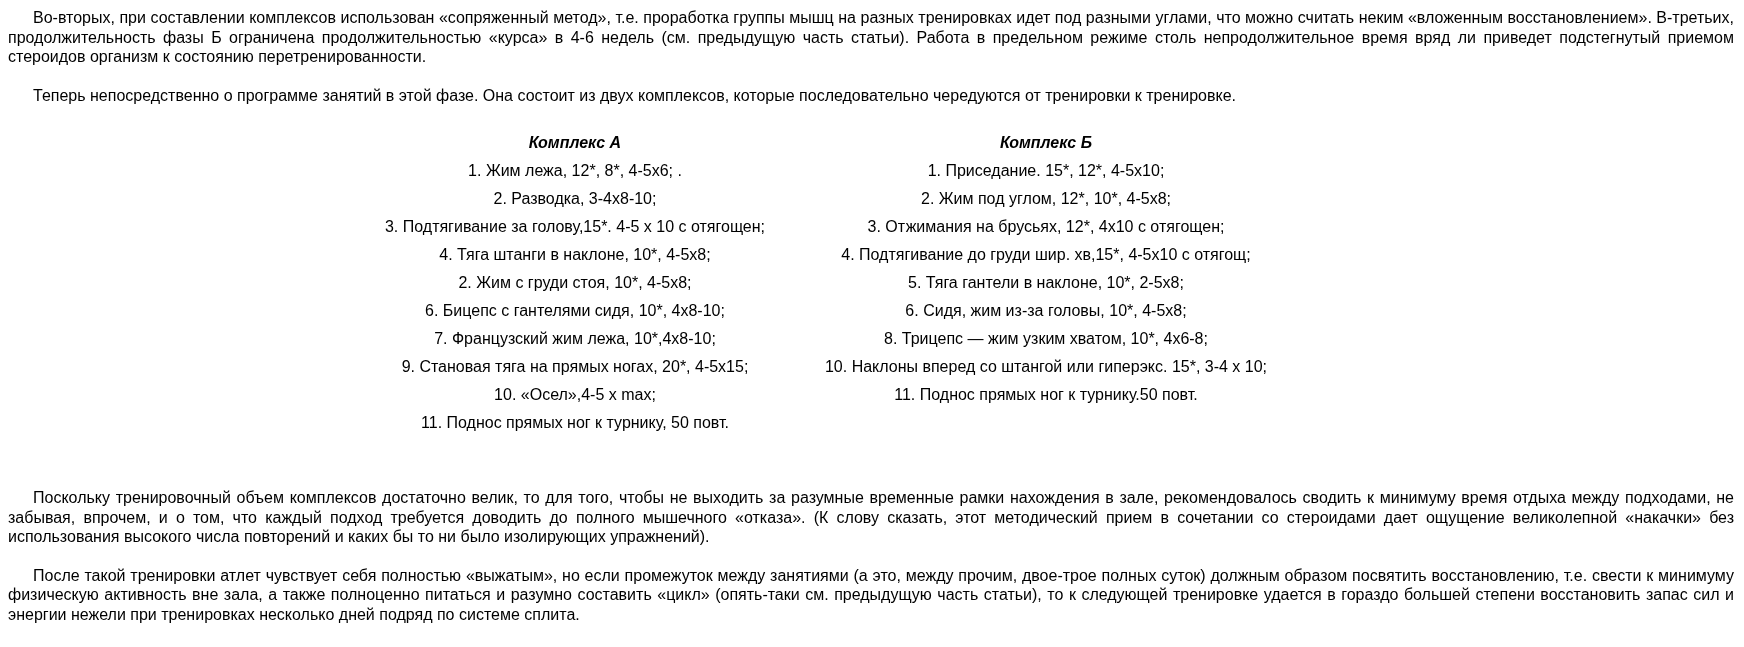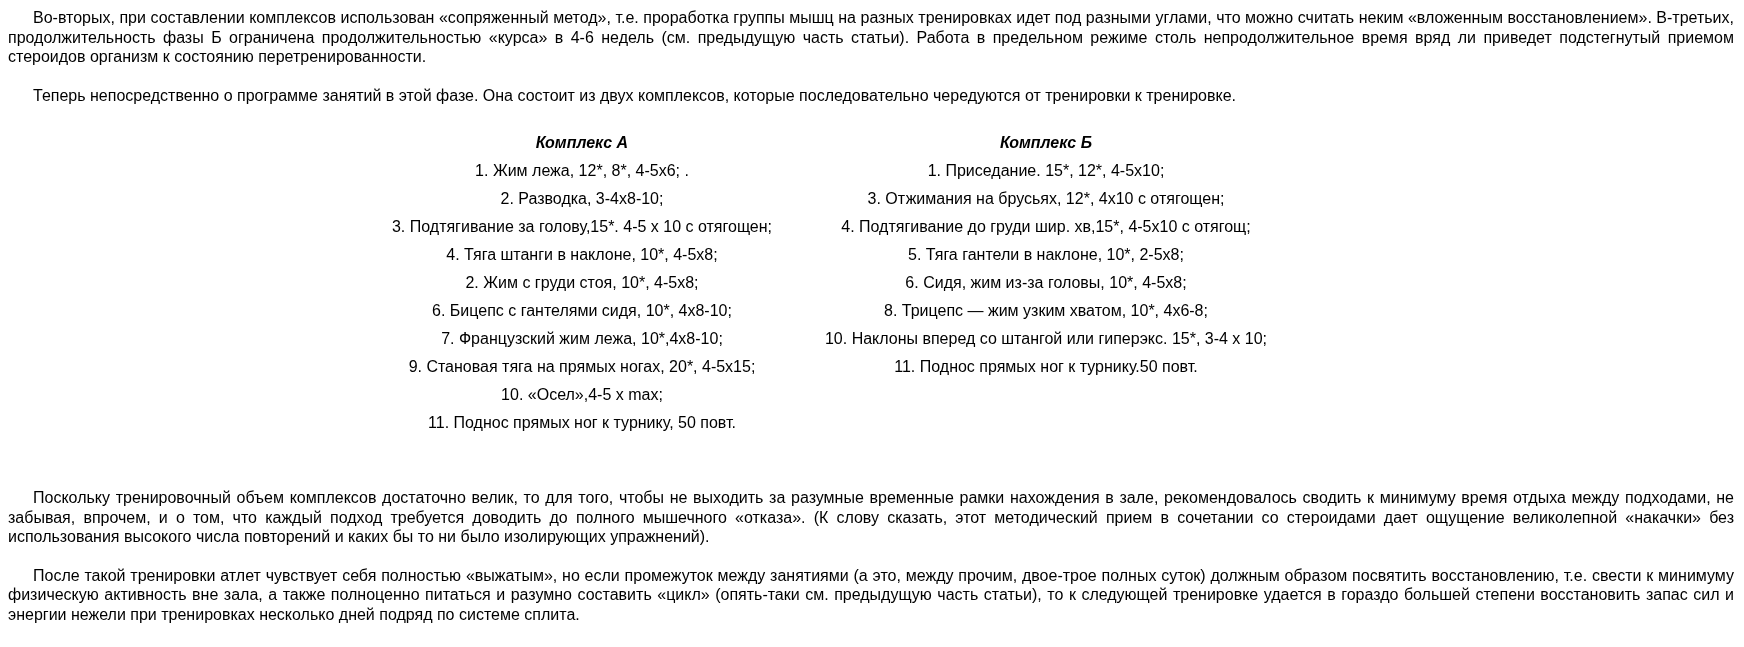--- a/index.html
+++ b/index.html
@@ -27,21 +27,21 @@
     position: relative;
     height: 340px;
     margin-top: 24px;
   }
   .col {
     position: absolute;
     top: 0;
     text-align: center;
     line-height: 28px;
   }
-  .col-a { left: 294px; width: 560px; }
+  .col-a { left: 287px; width: 560px; }
   .col-b { left: 758px; width: 560px; }
   .col-title {
     font-weight: bold;
     font-style: italic;
   }
   .ex { white-space: nowrap; }
 </style>
 </head>
 <body>
 
@@ -63,20 +63,21 @@
       <div class="ex">6. Бицепс с гантелями сидя, 10*, 4х8-10;</div>
       <div class="ex">7. Французский жим лежа, 10*,4х8-10;</div>
       <div class="ex">9. Становая тяга на прямых ногах, 20*, 4-5х15;</div>
       <div class="ex">10. «Осел»,4-5 х max;</div>
       <div class="ex">11. Поднос прямых ног к турнику, 50 повт.</div>
     </div>
 
     <div class="col col-b">
       <div class="col-title">Комплекс Б</div>
       <div class="ex">1. Приседание. 15*, 12*, 4-5х10;</div>
+      <div class="ex">2. Жим под углом, 12*, 10*, 4-5х8;</div>
       <div class="ex">3. Отжимания на брусьях, 12*, 4х10 с отягощен;</div>
       <div class="ex">4. Подтягивание до груди шир. хв,15*, 4-5х10 с отягощ;</div>
       <div class="ex">5. Тяга гантели в наклоне, 10*, 2-5х8;</div>
       <div class="ex">6. Сидя, жим из-за головы, 10*, 4-5х8;</div>
       <div class="ex">8. Трицепс — жим узким хватом, 10*, 4х6-8;</div>
       <div class="ex">10. Наклоны вперед со штангой или гиперэкс. 15*, 3-4 х 10;</div>
       <div class="ex">11. Поднос прямых ног к турнику.50 повт.</div>
     </div>
 
   </div>

